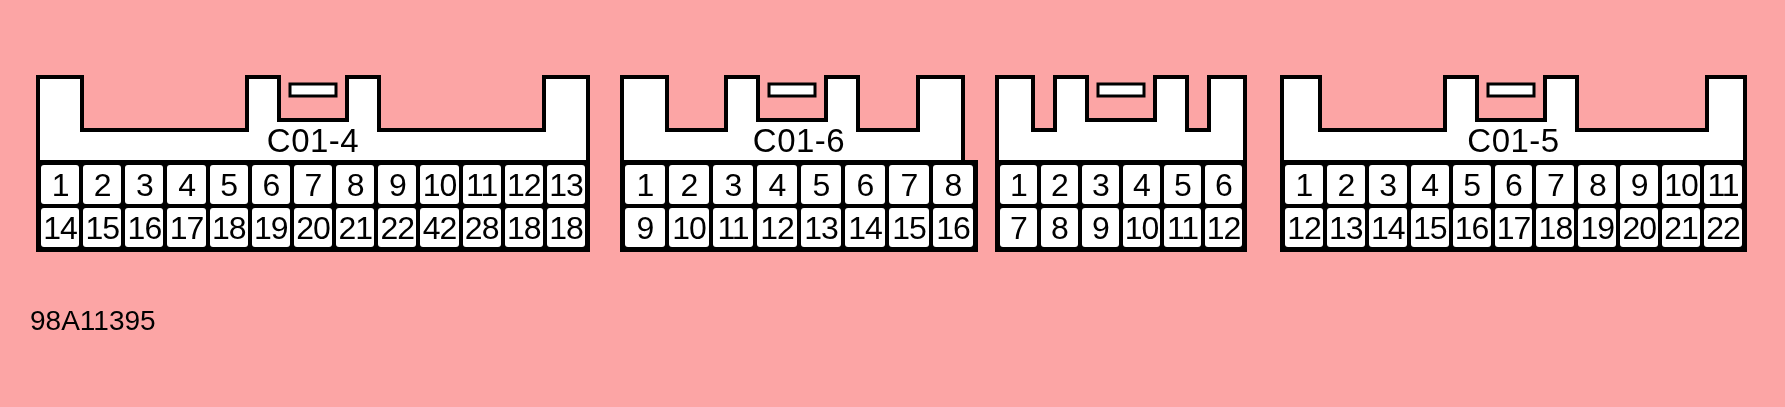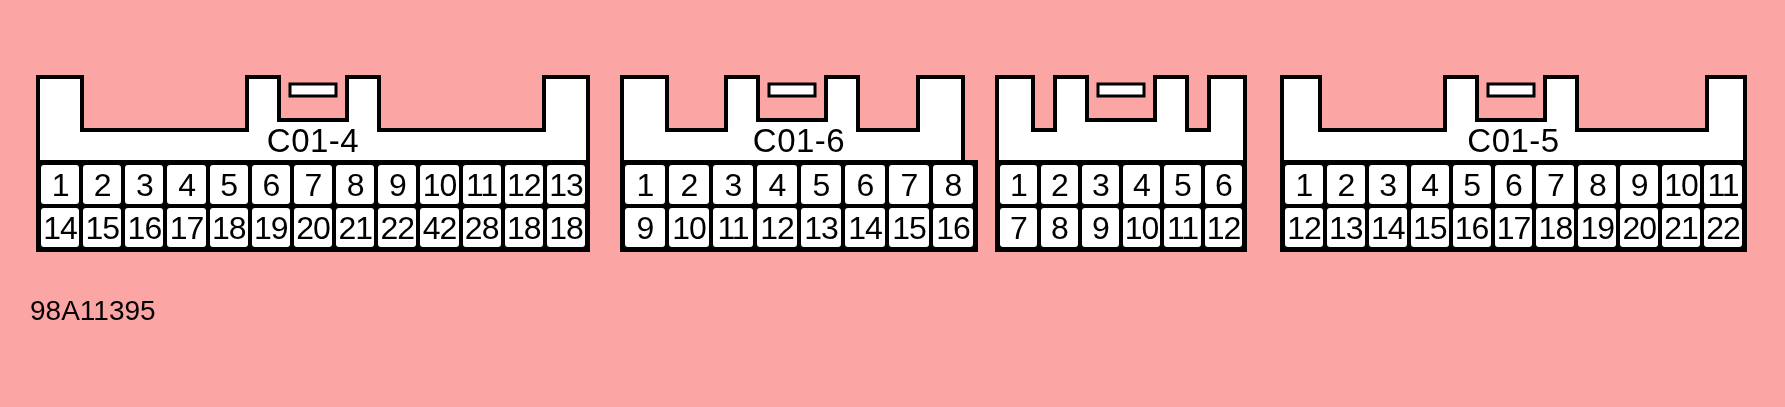--- a/index.html
+++ b/index.html
@@ -74,21 +74,21 @@
     left: 870px;
     top: 278px;
     width: 150px;
     text-align: center;
     font-size: 37px;
     line-height: 38px;
   }
   .figure-number {
     position: absolute;
     left: 30px;
-    top: 296px;
+    top: 306px;
     font-size: 28px;
     line-height: 30px;
   }
 </style>
 </head>
 <body>
 
 <div class="canvas">
 
   <div class="connector" style="left:36px; width:554px;">

